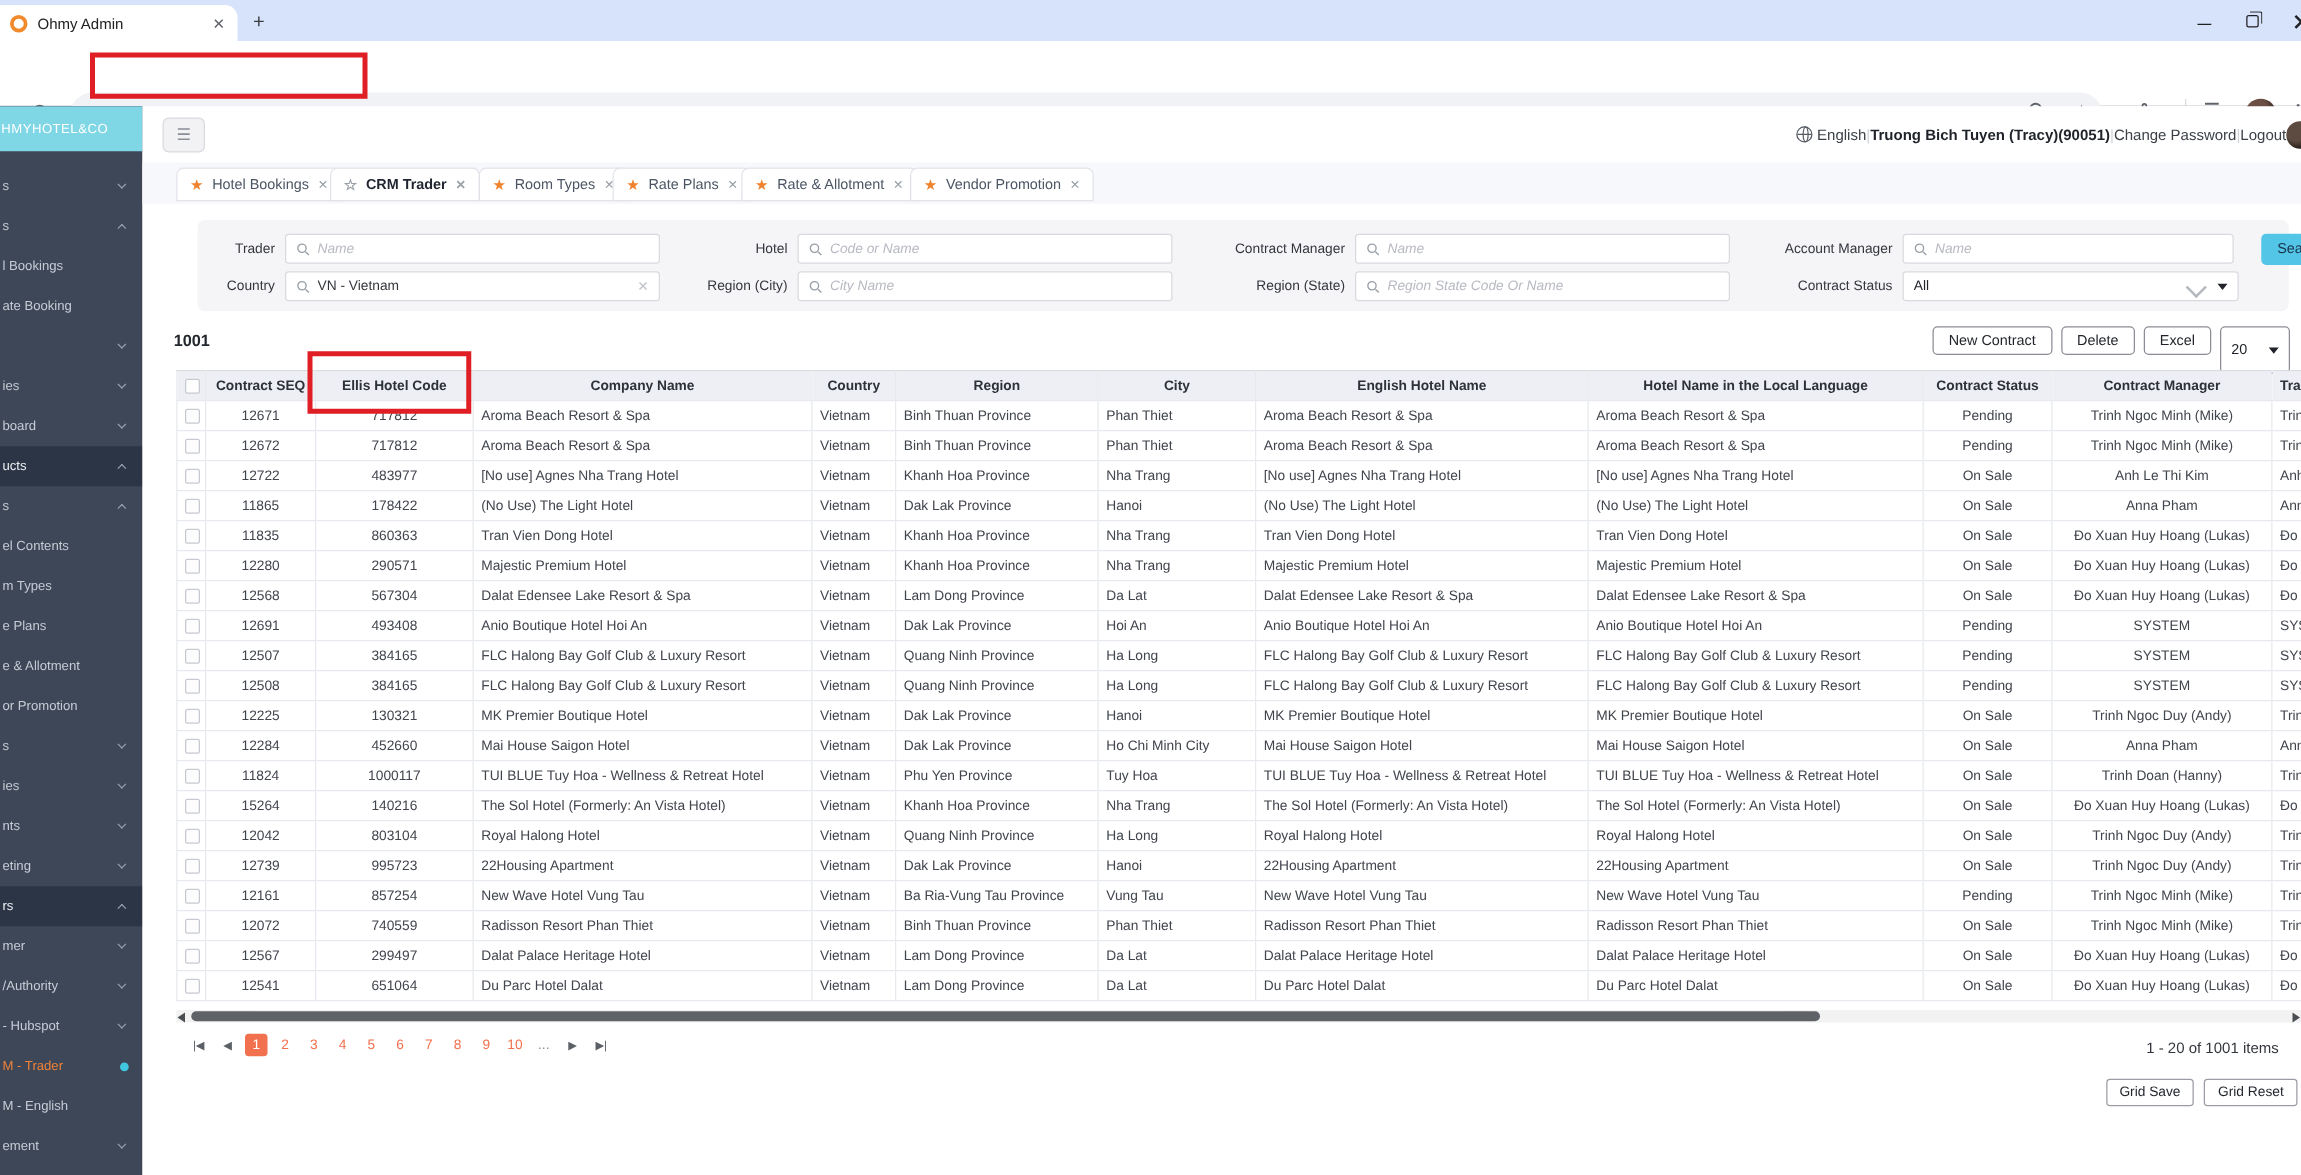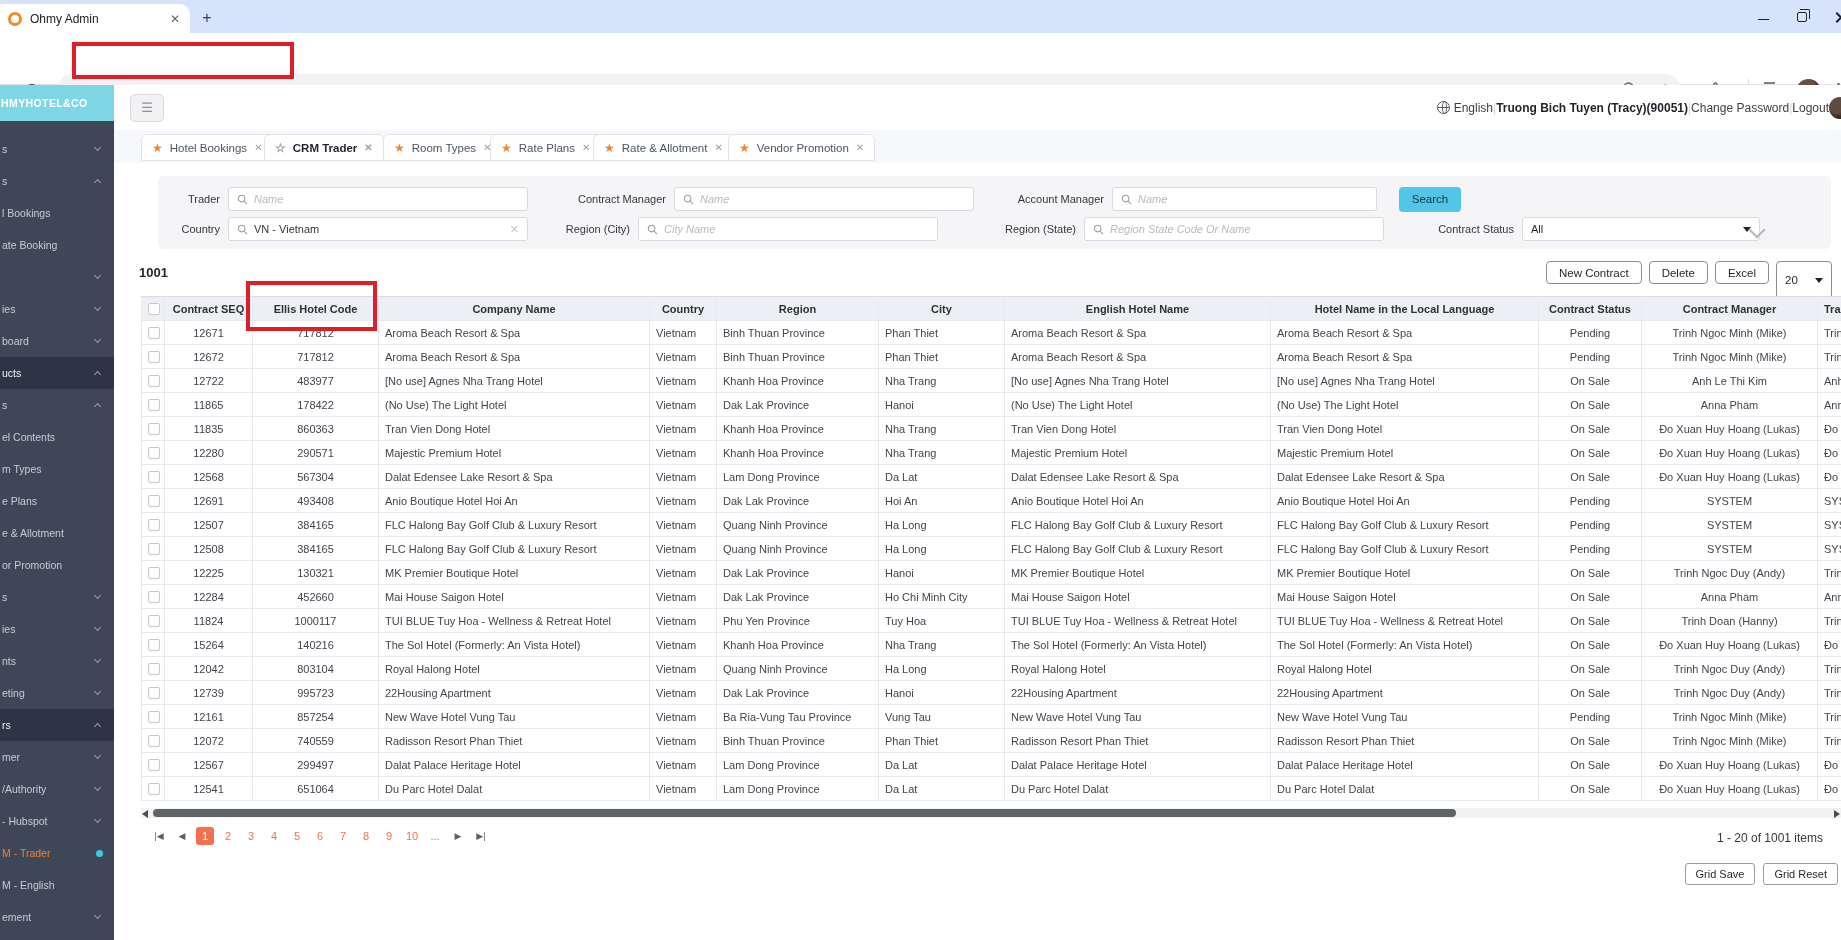--- a/index.html
+++ b/index.html
@@ -33,21 +33,21 @@
   .tb-divider { position:absolute; left:1748px; top:46px; width:1px; height:22px; background:#dadce0; }
   .avatar { position:absolute; left:1796px; top:46px; width:25px; height:25px; border-radius:50%;
     background:radial-gradient(circle at 35% 35%, #6b4f44 0 40%, #241d19 75%); }
   
   .red-box { position:absolute; border:4px solid #e01e25; z-index:50; pointer-events:none; }
   #red1 { left:72px; top:42px; width:222px; height:37px; }
   #red2 { left:246px; top:281px; width:131px; height:50px; }
   
   .app { position:absolute; left:0; top:85px; width:1841px; height:855px; }
   .sidebar { position:absolute; left:0; top:0; width:114px; height:855px; background:#3d4757; overflow:hidden; }
-  .side-logo { height:36px; background:#7fd7e6; color:#fff; font-weight:bold; font-size:10.5px;
+  .side-logo { height:36px; background:#7fd7e6; color:#fff; font-weight:normal; font-size:10.5px;
     display:flex; align-items:center; padding-left:1px; letter-spacing:.4px; }
   .side-list { margin-top:12px; }
   .side-item { height:32px; display:flex; align-items:center; padding:0 12px 0 2px;
     color:#c7ccd6; font-size:10.5px; position:relative; white-space:nowrap; }
   .side-item.dark { background:#2c3545; color:#eef1f5; }
   .side-item.orange { color:#f08138; }
   .chv { width:5px; height:5px; border-right:1.4px solid #9aa2ae; border-bottom:1.4px solid #9aa2ae;
     position:absolute; right:14px; }
   .chv.down { transform:rotate(45deg); top:12px; }
   .chv.up { transform:rotate(-135deg); top:15px; }
@@ -86,21 +86,21 @@
   .mag { flex:none; }
   .clear-x { color:#c2c5cc; font-size:11px; flex:none; }
   .g1 .f-label{width:58px;} .g1 .f-input{width:300px;}
   .g2 .f-label{width:76px;} .g2 .f-input{width:300px;}
   .g3 .f-label{width:112px;} .g3 .f-input{width:300px;}
   .g4 .f-label{width:104px;} .g4 .f-input{width:265px;}
   .g2{margin-left:34px;} .g3{margin-left:34px;} .g4{margin-left:34px;}
   .f-actions { margin-left:22px; display:flex; gap:10px; }
   .btn-search { width:62px; height:25px; background:#53c6e8; border:none; border-radius:4px;
     color:#17324b; font-size:11.5px; font-family:"Liberation Sans",sans-serif; }
-  .f-select { width:238px; height:24px; background:#fff; border:1px solid #d9dadf; border-radius:3px;
+  .f-select { width:269px; height:24px; background:#fff; border:1px solid #d9dadf; border-radius:3px;
     font-size:11px; color:#1f2329; display:flex; align-items:center; padding:0 8px; justify-content:space-between; }
   .f-expand { position:absolute; right:68px; top:48px; width:12px; height:12px;
     border-right:2px solid #b4b8bf; border-bottom:2px solid #b4b8bf; transform:rotate(45deg); }
   
   .count { position:absolute; left:25px; top:180px; font-size:13px; font-weight:bold; color:#23272e; }
   .grid-actions { position:absolute; right:9px; top:176px; display:flex; gap:7px; }
   .gbtn { height:23px; background:#fff; border:1px solid #8a8d93; border-radius:4px;
     font-size:11.5px; color:#1f2329; font-family:"Liberation Sans",sans-serif; padding:0 12px; }
   .gsel { height:38px; width:56px; background:#fff; border:1px solid #8a8d93; border-radius:4px;
     font-size:11.5px; color:#1f2329; display:flex; align-items:center; justify-content:space-between; padding:0 8px; }
@@ -337,20 +337,30 @@
         <div class="f-group g1">
           <span class="f-label">Trader</span>
           <span class="f-input">
             <svg class="mag icon" width="11" height="11" viewBox="0 0 12 12">
                 <circle cx="5" cy="5" r="3.6" fill="none" stroke="#9aa0a8" stroke-width="1.2"></circle>
                 <line x1="8" y1="8" x2="11" y2="11" stroke="#9aa0a8" stroke-width="1.2"></line>
               </svg>
             <input placeholder="Name" style="">
           </span>
         </div>
+        <div class="f-group g2">
+          <span class="f-label">Hotel</span>
+          <span class="f-input">
+            <svg class="mag icon" width="11" height="11" viewBox="0 0 12 12">
+                <circle cx="5" cy="5" r="3.6" fill="none" stroke="#9aa0a8" stroke-width="1.2"></circle>
+                <line x1="8" y1="8" x2="11" y2="11" stroke="#9aa0a8" stroke-width="1.2"></line>
+              </svg>
+            <input placeholder="Code or Name" style="">
+          </span>
+        </div>
         <div class="f-group g3">
           <span class="f-label">Contract Manager</span>
           <span class="f-input">
             <svg class="mag icon" width="11" height="11" viewBox="0 0 12 12">
                 <circle cx="5" cy="5" r="3.6" fill="none" stroke="#9aa0a8" stroke-width="1.2"></circle>
                 <line x1="8" y1="8" x2="11" y2="11" stroke="#9aa0a8" stroke-width="1.2"></line>
               </svg>
             <input placeholder="Name" style="">
           </span>
         </div>

